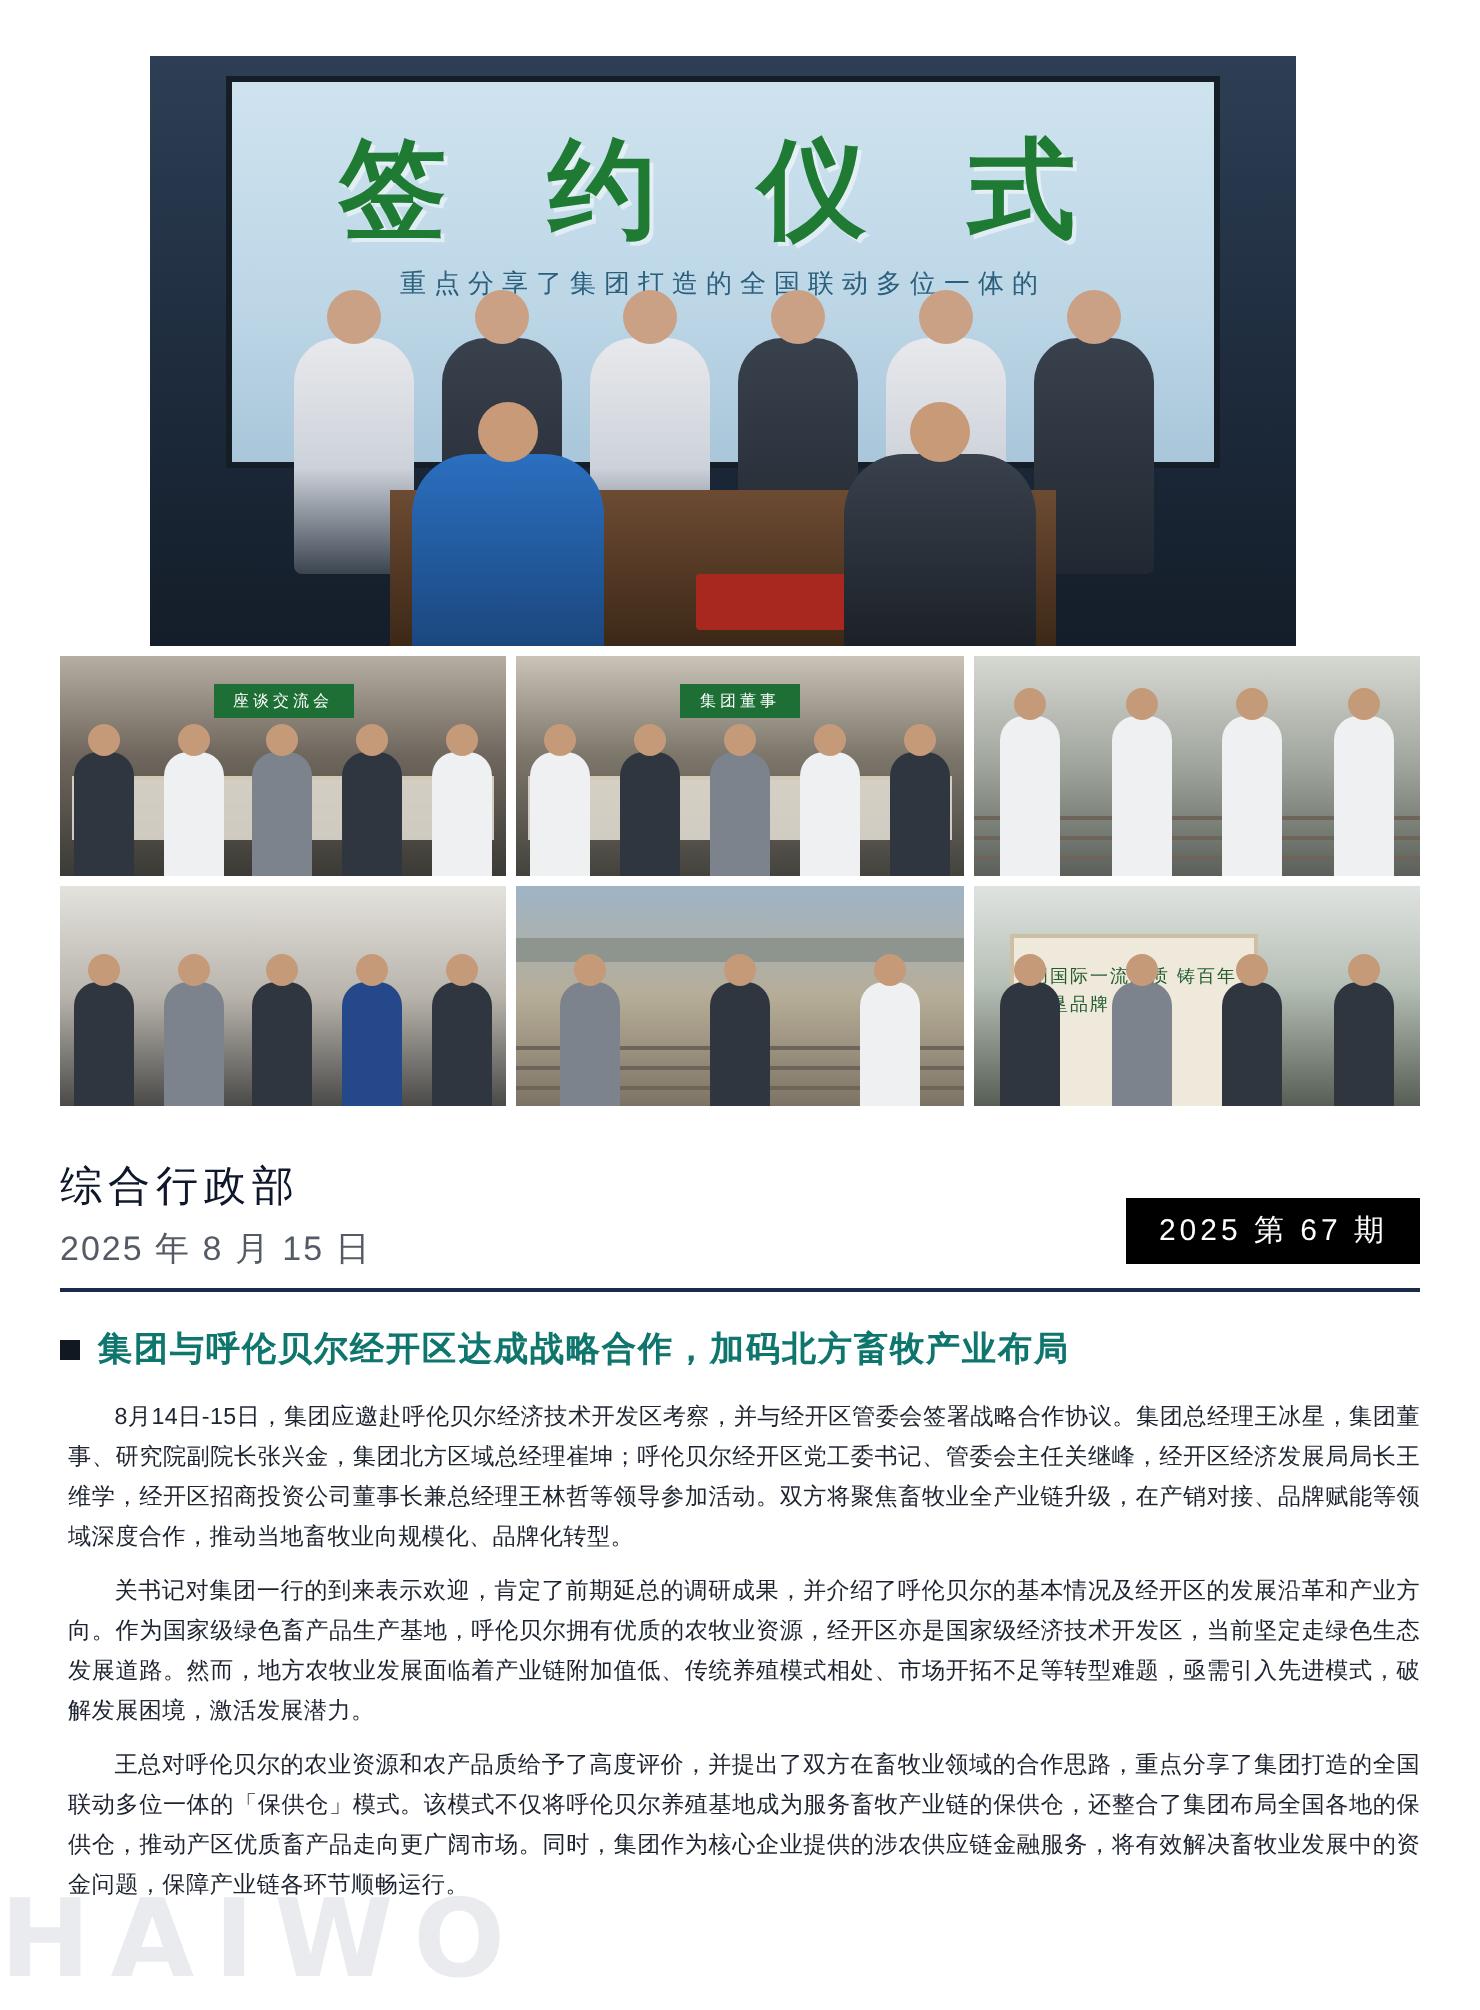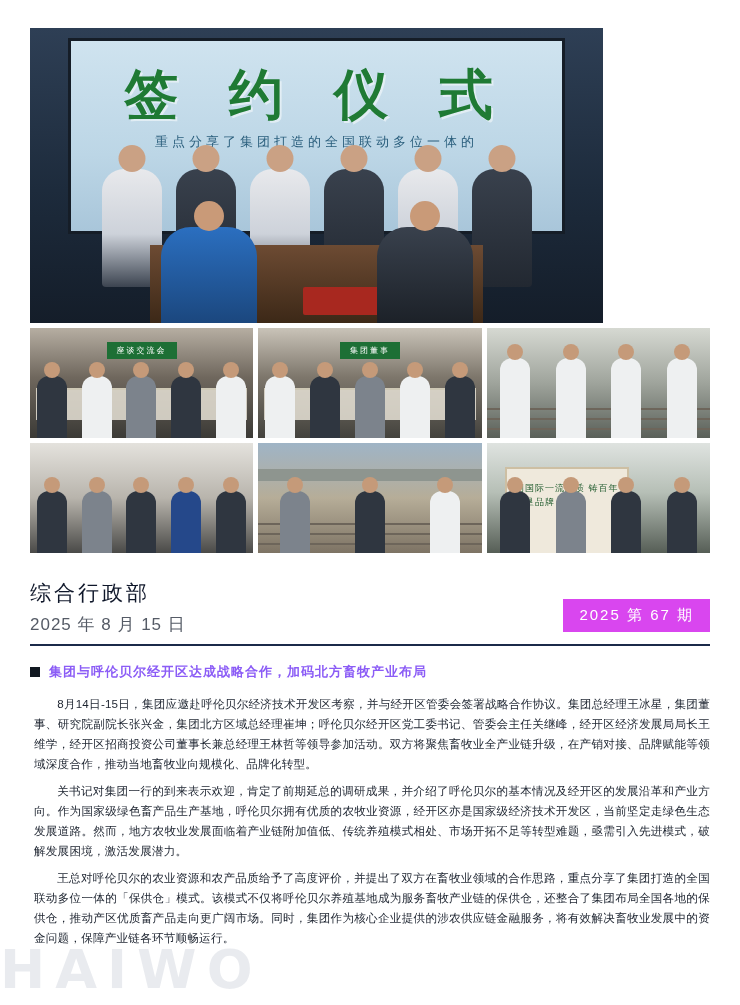--- a/index.html
+++ b/index.html
@@ -22,20 +22,21 @@
     padding: 28px 30px 0 30px;
   }
 
   
   .hero {
     position: relative;
     width: 573px;
     height: 295px;
     background: linear-gradient(180deg, #2e3f55 0%, #1d2b3c 55%, #141d29 100%);
     overflow: hidden;
+    margin-left: 45px;
   }
   .hero-screen {
     position: absolute;
     left: 38px;
     top: 10px;
     right: 38px;
     height: 190px;
     background: linear-gradient(180deg, #cfe3ef 0%, #bcd6e6 60%, #a9c6da 100%);
     border: 3px solid #151d27;
   }
@@ -262,21 +263,21 @@
     letter-spacing: 3px;
     margin: 0 0 6px 0;
     font-weight: 400;
   }
   .issue-date {
     font-size: 17px;
     color: #555b66;
     letter-spacing: 1px;
   }
   .issue-badge {
-    background: #d946ef;
+    background: #000000;
     color: #ffffff;
     font-size: 15px;
     letter-spacing: 2px;
     padding: 7px 16px;
     white-space: nowrap;
     margin-bottom: 4px;
     text-align: center;
   }
 
   
@@ -287,23 +288,23 @@
     margin-top: 17px;
   }
   .bullet {
     width: 10px;
     height: 10px;
     background: #111821;
     flex: none;
   }
   .headline {
     font-family: Liberation Mono, monospace;
-    font-size: 13px;
+    font-size: 17px;
     font-weight: 700;
-    color: #8b5cf6;
+    color: #0f766e;
     letter-spacing: 1px;
     margin: 0;
   }
 
   
   .body-copy {
     margin-top: 13px;
   }
   .body-copy p {
     margin: 0 0 7px 4px;

